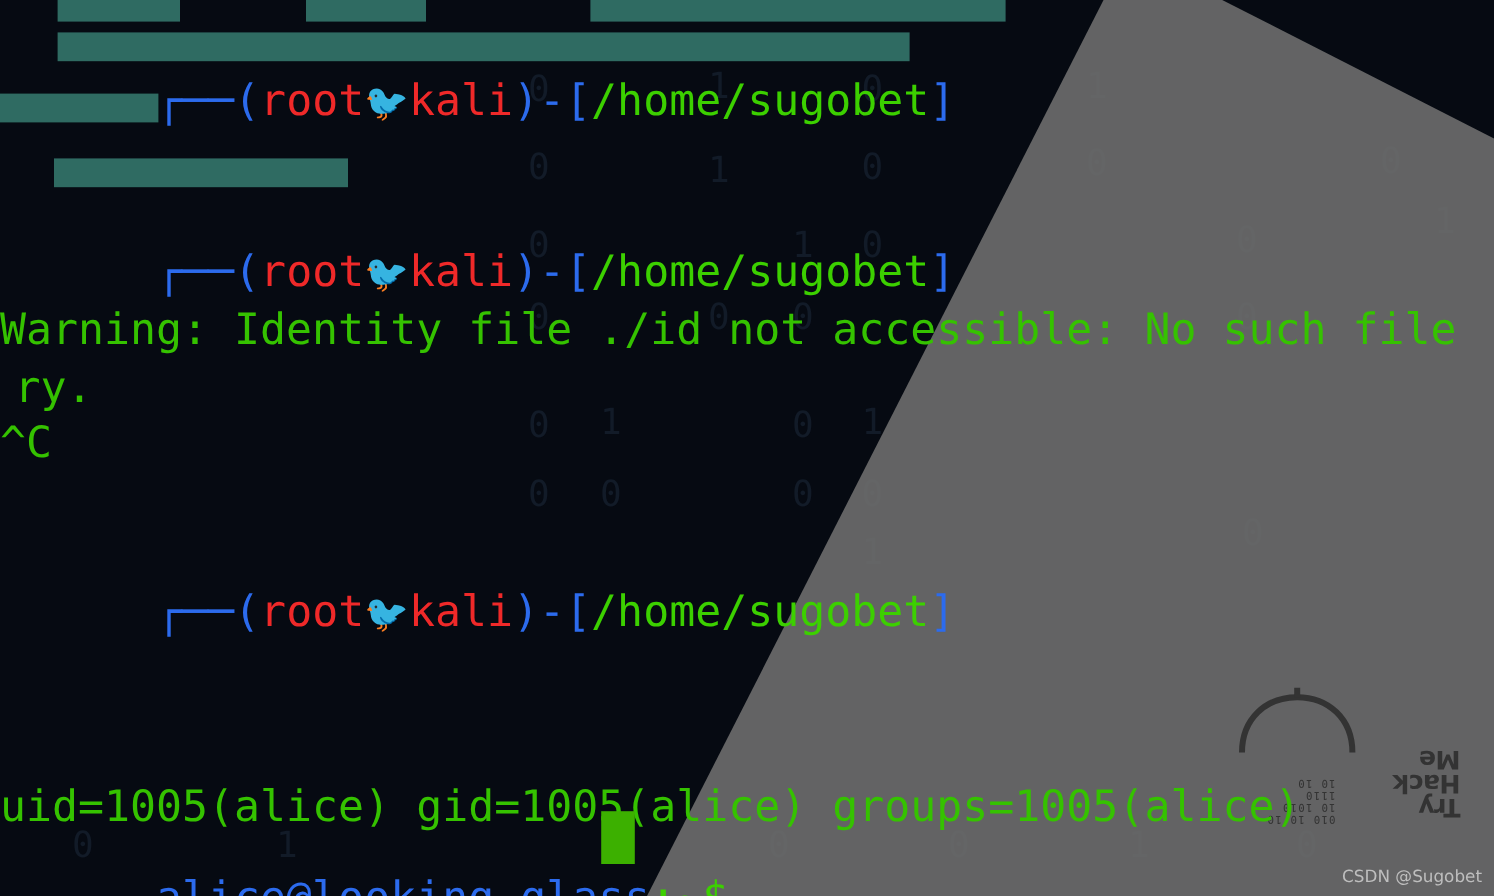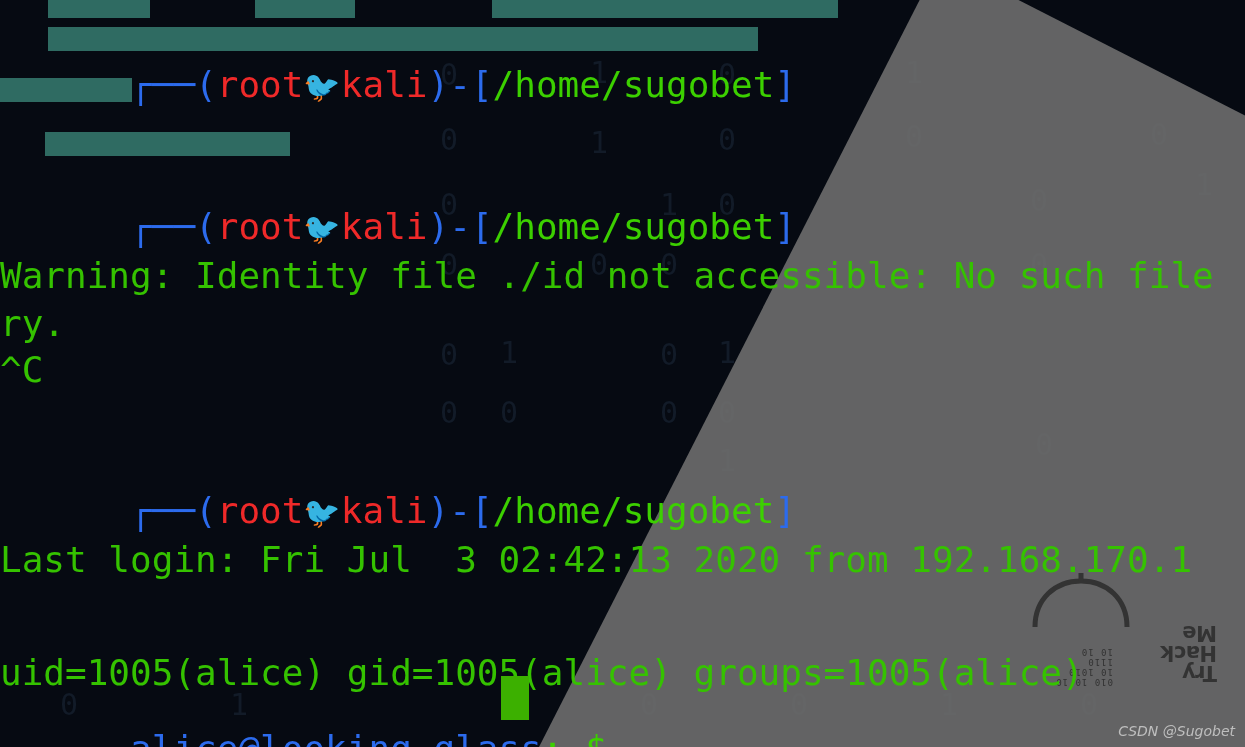--- a/index.html
+++ b/index.html
@@ -121,21 +121,20 @@
 
   
   .watermark {
     position: absolute;
     right: 10px;
     bottom: 8px;
     color: #c8c8c8;
     font-size: 14px;
     font-family: "DejaVu Sans", "Liberation Sans", sans-serif;
     opacity: .9;
-    font-style: italic;
   }
 
   .bird { font-size: 30px; }
 </style>
 </head>
 <body>
 
 <div id="screen">
 
   <div class="wallpaper">
@@ -208,29 +207,28 @@
       <span class="c-blue">┌──</span><span class="c-blue">(</span><span class="c-red">root</span><span class="bird">🐦</span><span class="c-red">kali</span><span class="c-blue">)</span><span class="c-blue">-</span><span class="brace">[</span><span class="c-green">/home/sugobet</span><span class="brace">]</span>
     </div>
 
 
     <div class="tline" style="top:156px;">
       <span class="c-blue">┌──</span><span class="c-blue">(</span><span class="c-red">root</span><span class="bird">🐦</span><span class="c-red">kali</span><span class="c-blue">)</span><span class="c-blue">-</span><span class="brace">[</span><span class="c-green">/home/sugobet</span><span class="brace">]</span>
     </div>
 
 
     <div class="tline c-green2" style="top:252px;">Warning: Identity file ./id not accessible: No such file</div>
-    <div class="tline c-green2" style="top:300px;">ry.</div>
+    <div class="tline c-green2" style="top:300px;margin-left:12px;">ry.</div>
     <div class="tline c-green2" style="top:346px;">^C</div>
 
     <div class="tline" style="top:440px;">
       <span class="c-blue">┌──</span><span class="c-blue">(</span><span class="c-red">root</span><span class="bird">🐦</span><span class="c-red">kali</span><span class="c-blue">)</span><span class="c-blue">-</span><span class="brace">[</span><span class="c-green">/home/sugobet</span><span class="brace">]</span>
     </div>
 
 
-    <div class="tline c-green2" style="top:536px;">Last login: Fri Jul  3 02:42:13 2020 from 192.168.170.1</div>
 
 
     <div class="tline c-green2" style="top:613px;margin-top:36px;">uid=1005(alice) gid=1005(alice) groups=1005(alice)</div>
 
     <div class="tline" style="top:678px;">
       <span class="c-blue">alice@looking-glass</span><span class="c-green">:~$</span>
     </div>
     <div class="cursor" style="left:501px; top:676px;"></div>
 
   </div>

